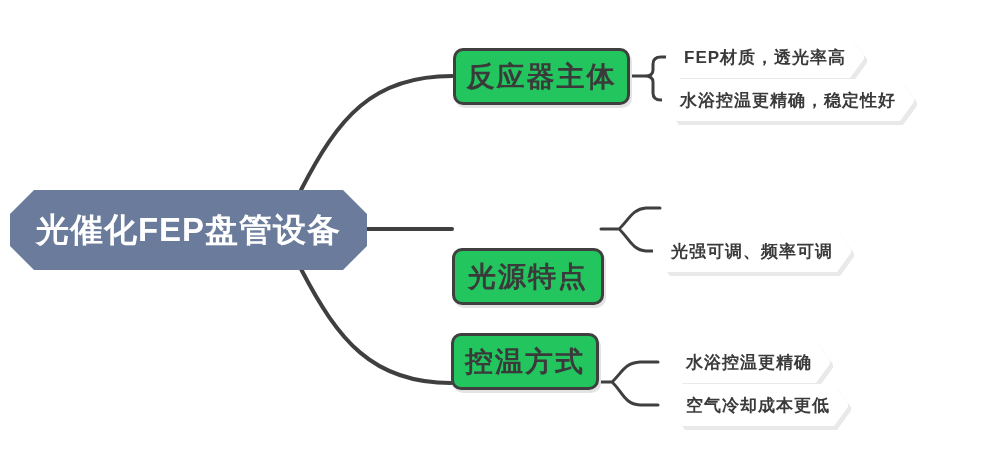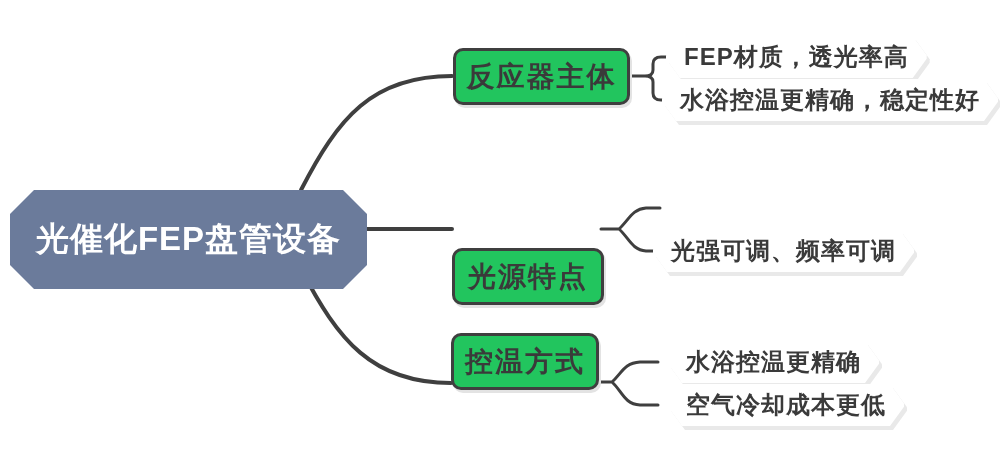--- a/index.html
+++ b/index.html
@@ -9,21 +9,21 @@
     background:#ffffff;
     font-family:"Liberation Sans","DejaVu Sans",sans-serif;
     overflow:hidden;
   }
   .edges{position:absolute;left:0;top:0;width:1000px;height:454px;z-index:1;}
   .edges path{fill:none;stroke:#3f3f3f;stroke-linecap:round;stroke-linejoin:round;}
   .edge-main{stroke-width:4px;}
   .edge-fork{stroke-width:3px;}
 
   .root-node{
-    position:absolute;left:10px;top:190px;width:357px;height:99px;
+    position:absolute;left:10px;top:190px;width:357px;height:80px;
     background:#6b7b9b;
     clip-path:polygon(24px 0,calc(100% - 24px) 0,100% 24px,100% calc(100% - 24px),calc(100% - 24px) 100%,24px 100%,0 calc(100% - 24px),0 24px);
     display:flex;align-items:center;justify-content:center;
     color:#ffffff;font-size:33px;font-weight:800;letter-spacing:1px;
     z-index:2;
   }
 
   .branch-node{
     position:absolute;height:51px;
     background:#22c55e;
@@ -34,21 +34,21 @@
     z-index:3;
   }
   .branch-1{left:453px;top:48px;width:171px;}
   .branch-2{left:452px;top:200px;width:146px;margin-top:48px;}
   .branch-3{left:451px;top:333px;width:142px;}
 
   .leaf-node{
     position:absolute;height:42px;
     display:flex;align-items:center;
     padding:0 18px;
-    color:#3a3a3a;font-size:24px;font-weight:800;letter-spacing:1px;
+    color:#3a3a3a;font-size:17px;font-weight:800;letter-spacing:1px;
     white-space:nowrap;z-index:2;
   }
   .leaf-node::before,.leaf-node::after{
     content:"";position:absolute;left:0;top:0;right:0;bottom:0;
     clip-path:polygon(14px 0,calc(100% - 14px) 0,100% 46%,100% 54%,calc(100% - 14px) 100%,14px 100%,0 54%,0 46%);
   }
   .leaf-node::before{background:#e9e9e9;transform:translate(3px,4px);z-index:-2;}
   .leaf-node::after{background:#ffffff;z-index:-1;}
   .leaf-1a{left:666px;top:36px;}
   .leaf-1b{left:662px;top:79px;}

